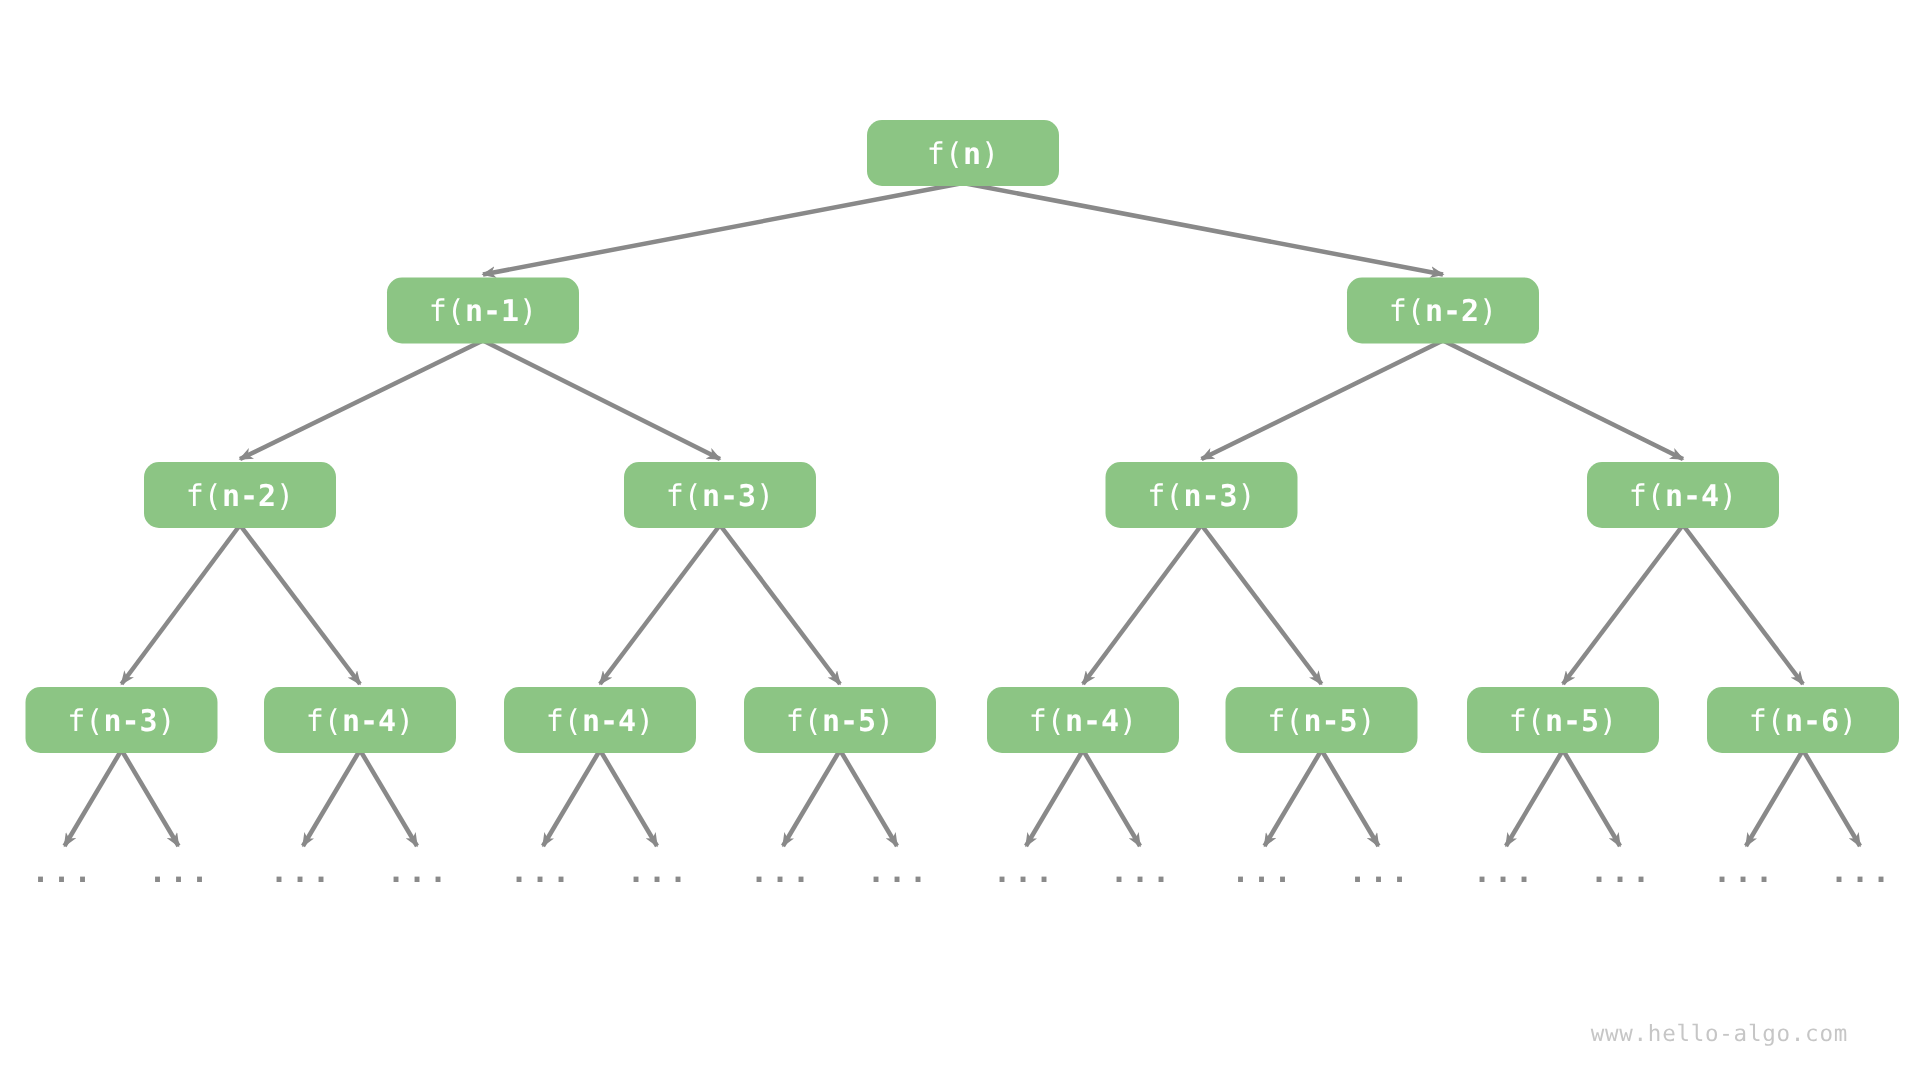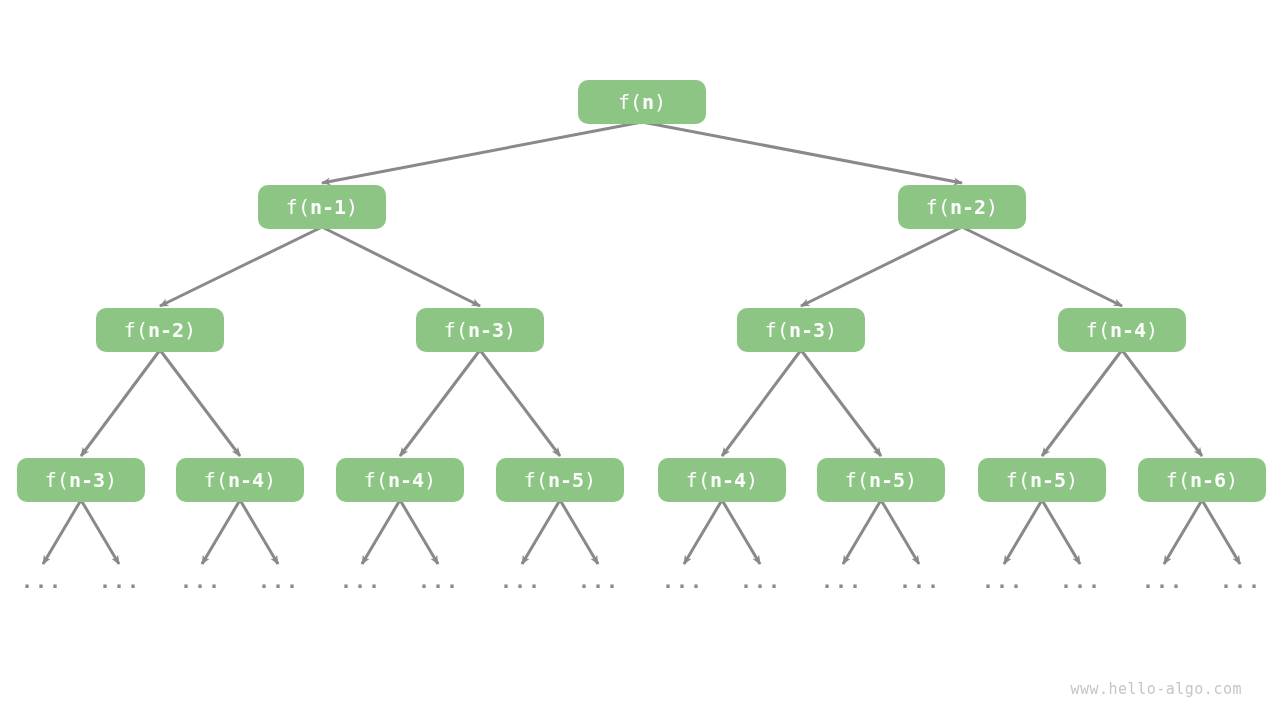--- a/index.html
+++ b/index.html
@@ -18,21 +18,21 @@
     background: #ffffff;
   }
   #tree-svg {
     position: absolute;
     left: 0;
     top: 0;
     display: block;
   }
   #watermark {
     position: absolute;
-    right: 38px;
+    right: 48px;
     bottom: 22px;
     font-family: "DejaVu Sans Mono", "Liberation Mono", monospace;
     font-size: 15px;
     letter-spacing: 0.5px;
     color: #c6c6c6;
     user-select: none;
   }
   .node-label {
     font-family: "DejaVu Sans Mono", "Liberation Mono", monospace;
     font-size: 20px;

